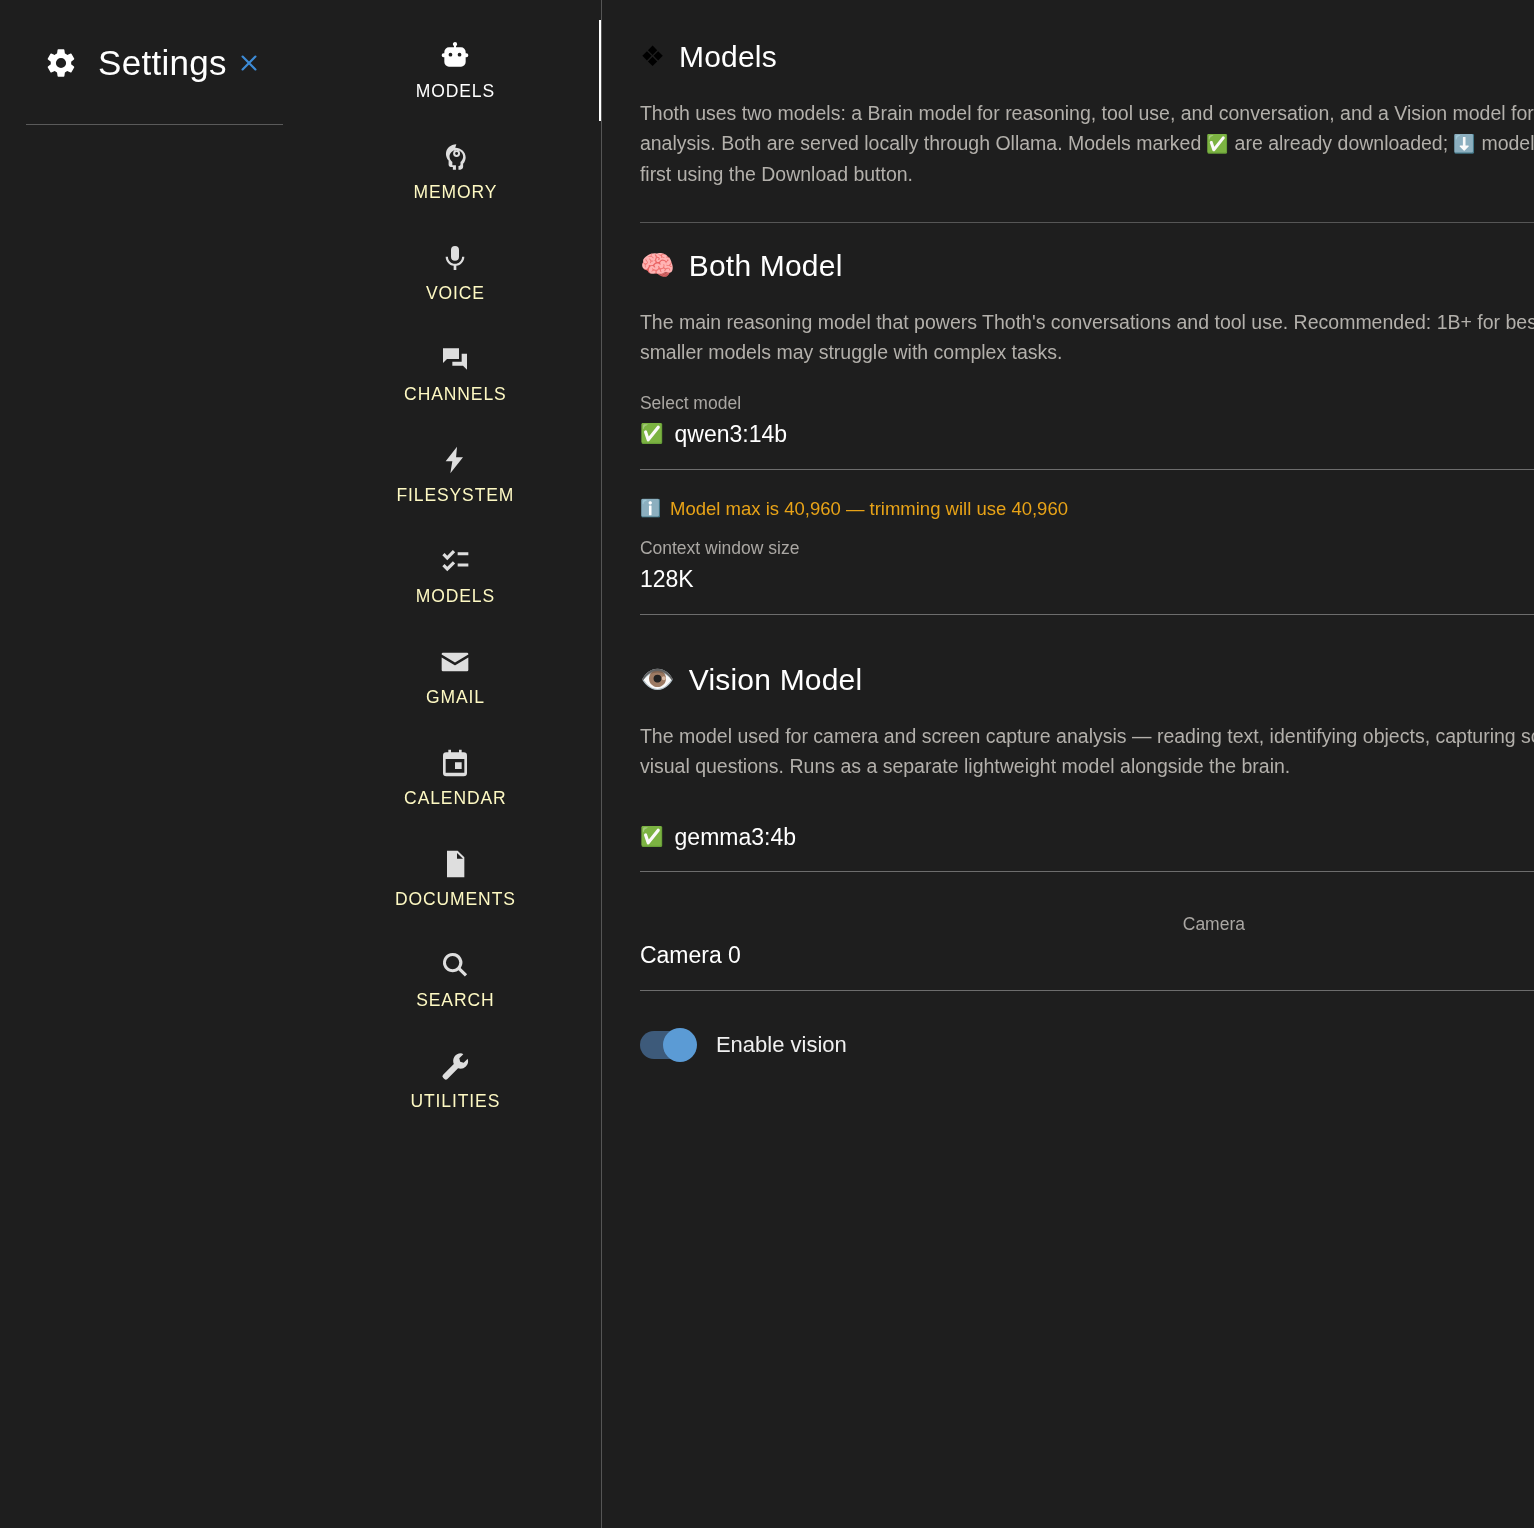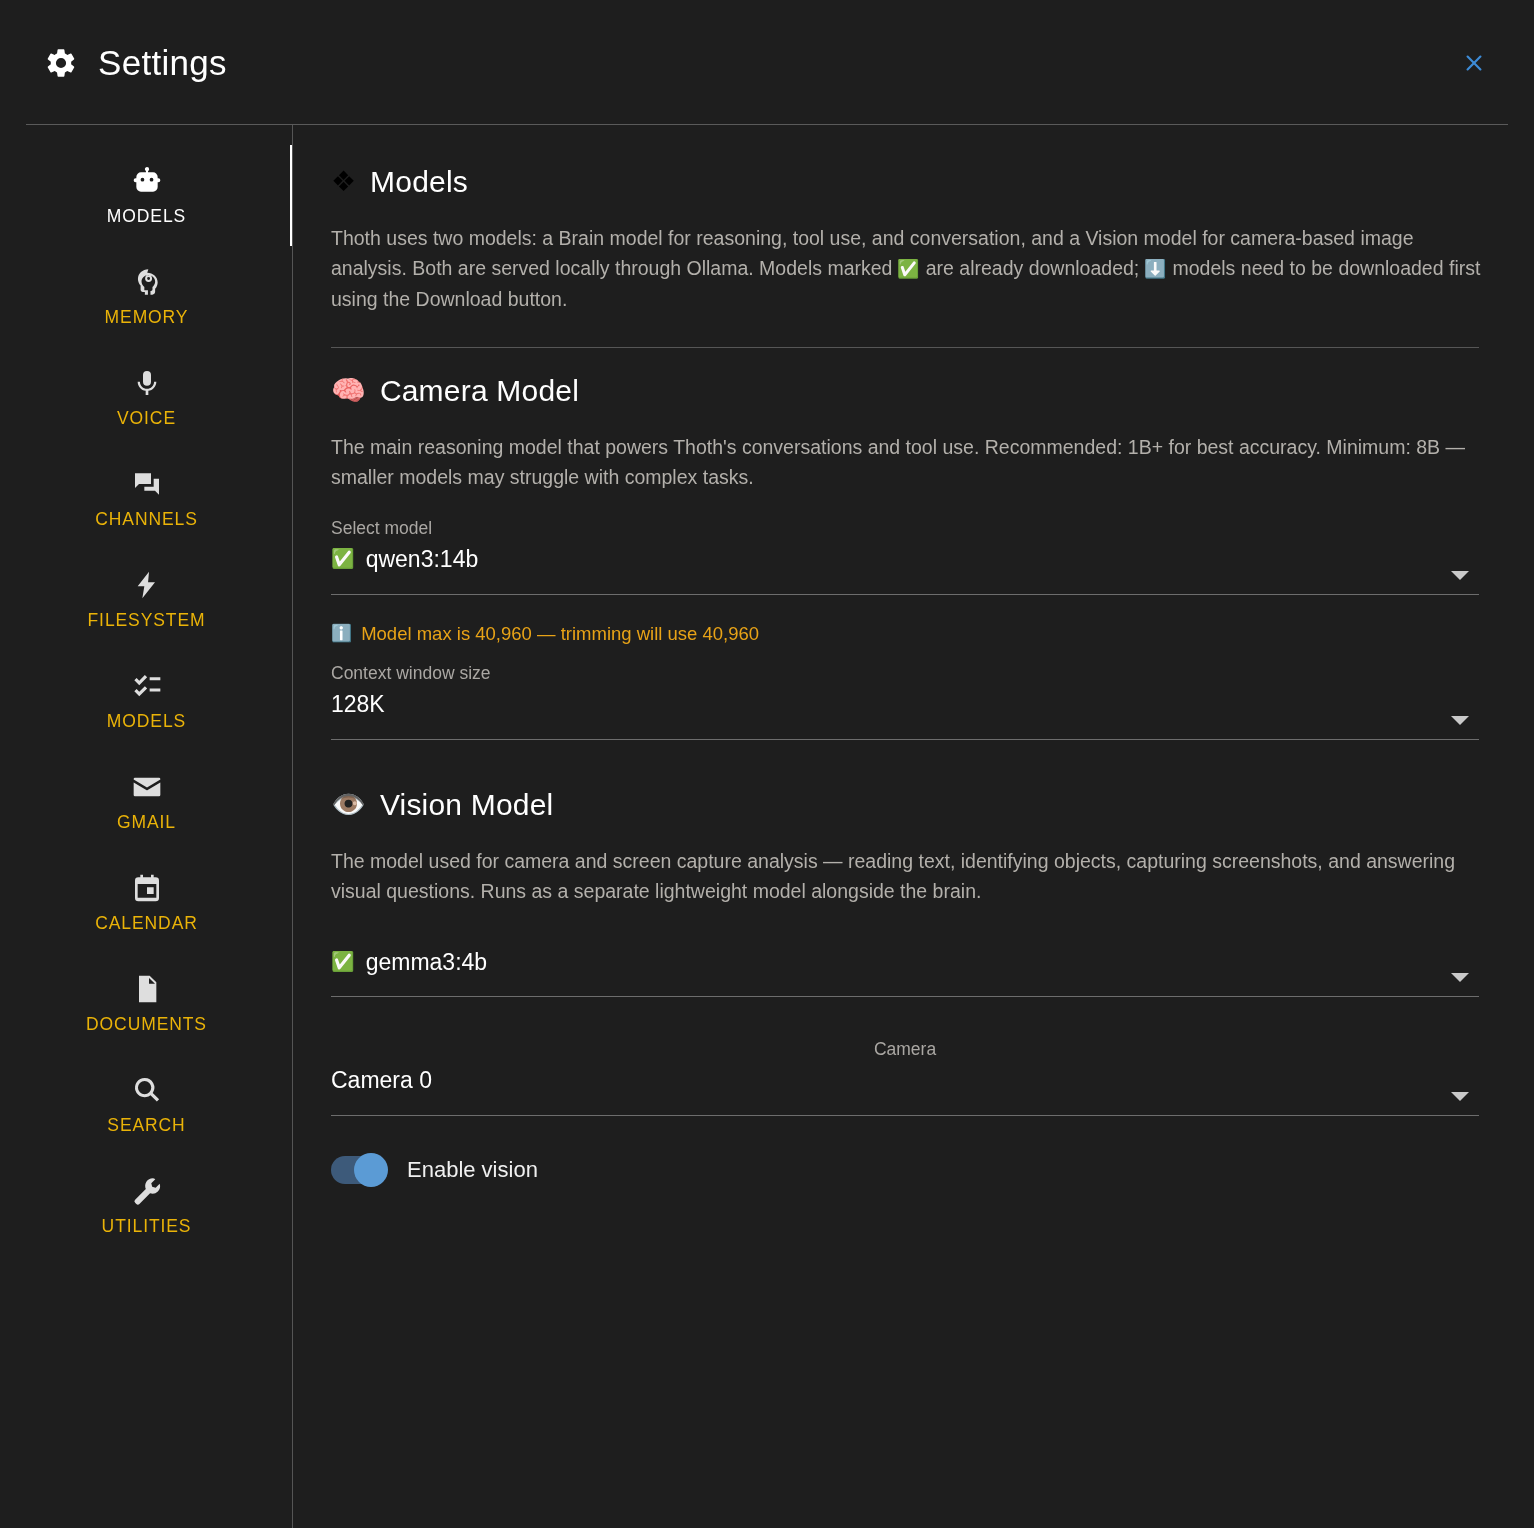--- a/index.html
+++ b/index.html
@@ -4,21 +4,21 @@
 <style>
   * { box-sizing: border-box; }
   html, body {
     margin: 0; padding: 0;
     background: #1e1e1e;
     width: 1534px; height: 1528px;
     overflow: hidden;
     font-family: "Liberation Sans", sans-serif;
     -webkit-font-smoothing: antialiased;
   }
-  .window { width: 1534px; height: 1528px; display: flex; flex-direction: column; background:#1e1e1e; }
+  .window { width: 1534px; height: 1528px; display: flex; flex-direction: row; background:#1e1e1e; }
 
   
   .titlebar {
     height: 125px;
     flex: 0 0 125px;
     display: flex;
     align-items: center;
     padding: 0 38px 0 44px;
     position: relative;
   }
@@ -59,21 +59,21 @@
     display:flex; flex-direction:column; align-items:center; justify-content:center;
     gap:9px;
     height:101px;
     cursor:pointer;
     user-select:none;
   }
   .nav-item .nav-icon { width:32px; height:32px; display:flex; align-items:center; justify-content:center; }
   .nav-item .nav-icon svg { width:32px; height:32px; display:block; }
   .nav-label {
     font-size:17.5px; font-weight:500; letter-spacing:.9px;
-    color:#eab308;
+    color:#fef9c3;
   }
   .nav-item.active .nav-label { color:#ffffff; }
   .nav-item.active .nav-icon svg { fill:#ffffff; }
   .nav-item .active-bar {
     display:none;
     position:absolute; right:0; top:0; bottom:0;
     width:3px; background:#ffffff;
   }
   .nav-item.active .active-bar { display:block; }
   .nav-icon svg { fill:#dedede; }
@@ -292,21 +292,21 @@
       <div class="section-head">
         <span class="emoji">❖</span>
         <h2>Models</h2>
       </div>
       <p class="desc"><span>Thoth uses two models: a Brain model for reasoning, tool use, and conversation, and a Vision model for camera-based image analysis. Both are served locally through Ollama. Models marked </span><span class="inline-emoji">✅</span><span> are already downloaded; </span><span class="inline-emoji">⬇️</span><span> models need to be downloaded first using the Download button.</span></p>
 
       <hr class="hr">
 
       <div class="section-head" style="margin-top:26px;">
         <span class="emoji">🧠</span>
-        <h2>Camera Model</h2>
+        <h2>Both Model</h2>
       </div>
       <p class="desc">The main reasoning model that powers Thoth's conversations and tool use. Recommended: 1B+ for best accuracy. Minimum: 8B — smaller models may struggle with complex tasks.</p>
 
       <div class="field" style="margin-top:26px;">
         <div class="field-label">Select model</div>
         <div class="field-value">
           <span class="emoji">✅</span>
           <span>qwen3:14b</span>
         </div>
         <span class="caret"></span>

